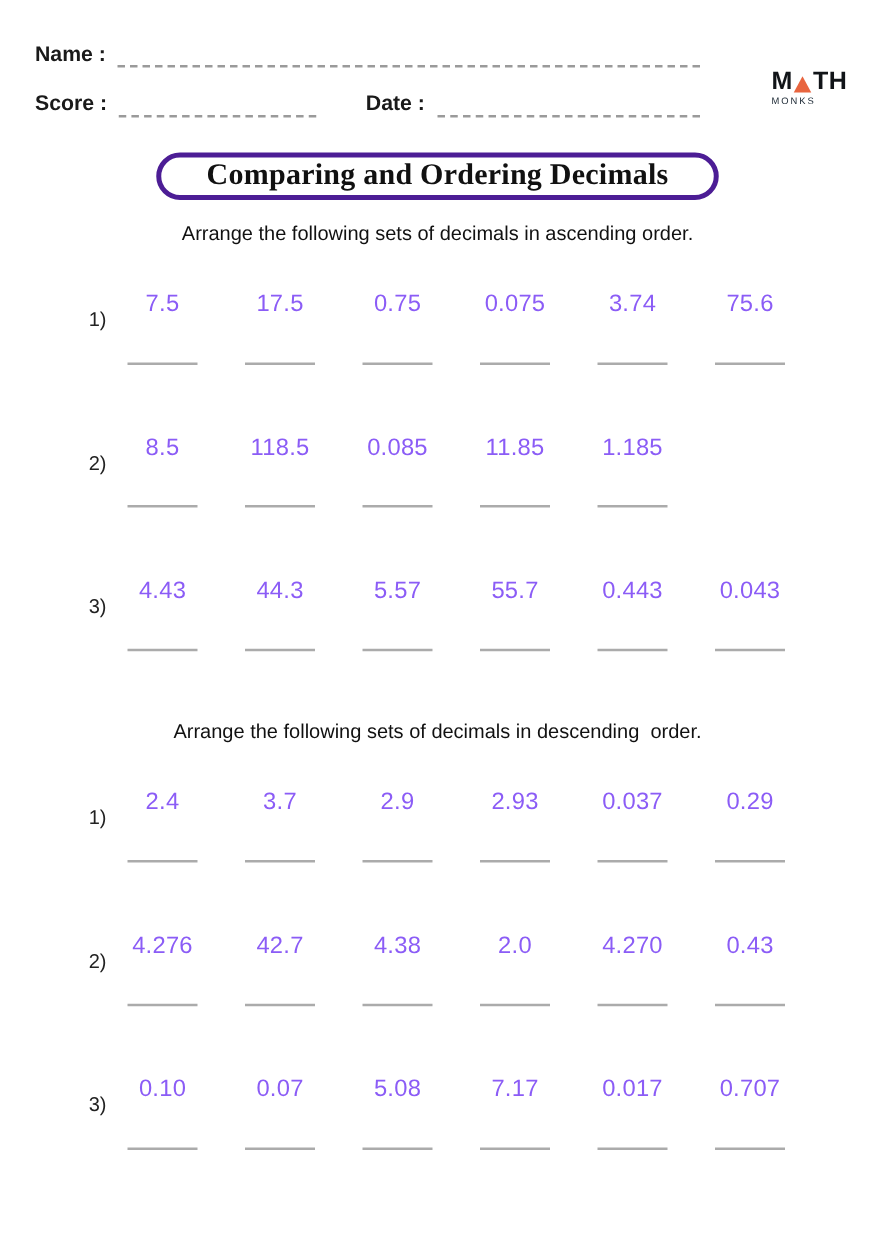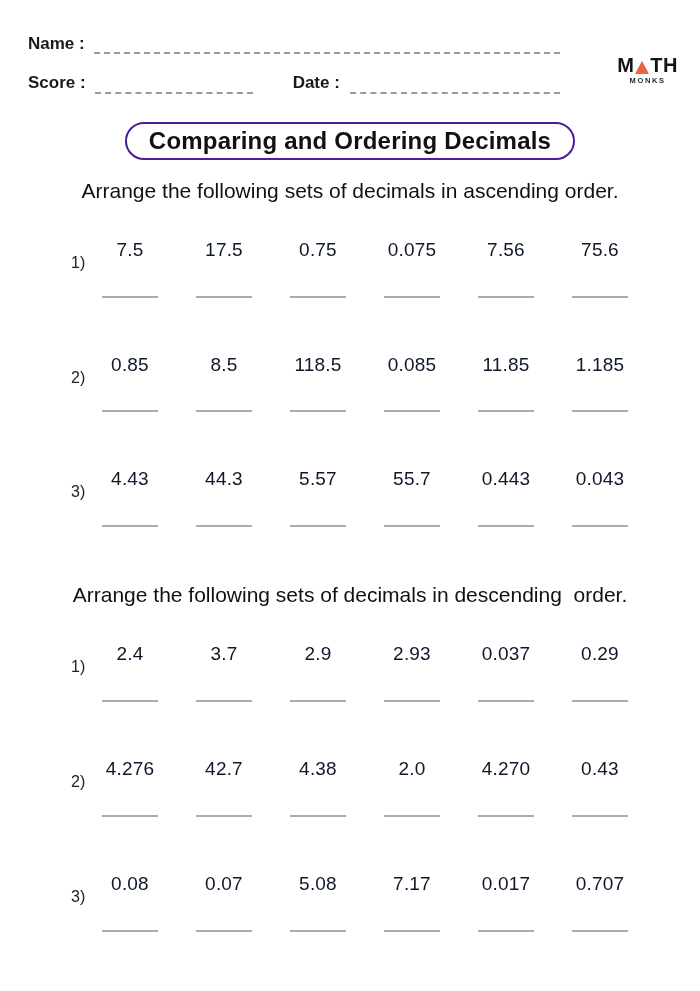--- a/index.html
+++ b/index.html
@@ -29,50 +29,51 @@
 
   
   .logo { position: absolute; top: 55px; right: 22px; text-align: right; line-height: 1; }
   .logo-main { display: flex; align-items: flex-end; font-size: 20px; font-weight: 700; letter-spacing: 0.5px; color: #111418; }
   .logo-triangle {
     display: inline-block; width: 0; height: 0;
     border-left: 7px solid transparent; border-right: 7px solid transparent;
     border-bottom: 13px solid #e8653f;
     margin: 0 1px 1px 1px;
   }
-  .logo-sub { font-size: 7.5px; font-weight: 700; letter-spacing: 1.6px; color: #1b2733; margin-top: 2px; text-align: center; }
+  .logo-sub { font-size: 7.5px; font-weight: 400; letter-spacing: 1.6px; color: #1b2733; margin-top: 2px; text-align: left; }
 
   
   .title-pill {
     margin: 28px auto 0 auto;
     width: 450px; height: 38px;
-    border: 2px solid #4c1d95; border-radius: 19px;
+    border: 4px solid #4c1d95; border-radius: 19px;
     display: flex; align-items: center; justify-content: center;
     background: #ffffff;
+    font-family: Liberation Serif, serif;
   }
   .title-pill span { font-size: 24px; font-weight: 600; color: #111; letter-spacing: 0.2px; }
 
   
   .instruction {
     margin-top: 19px;
     text-align: center;
-    font-size: 21px; color: #111;
+    font-size: 16px; color: #111;
     white-space: pre-wrap;
   }
   .section:nth-child(2) .instruction { margin-top: 56px; margin-bottom: 29px; }
 
   .q-row { position: relative; margin-top: 56px; padding-left: 83px; padding-right: 53px; }
   .instruction + .q-row { margin-top: 36px; }
   .q-label {
     position: absolute; left: 71px; top: 15px;
     font-size: 16px; color: #222;
   }
   .q-cells { display: grid; grid-template-columns: repeat(6, 1fr); }
   .q-cell { text-align: center; }
-  .q-value { font-size: 19px; color: #0f172a; line-height: 1.15; letter-spacing: 0.2px; }
+  .q-value { font-size: 19px; color: #8b5cf6; line-height: 1.15; letter-spacing: 0.2px; }
   .q-line { width: 56px; height: 2px; background: #ababab; margin: 35px auto 0 auto; }
 </style>
 </head>
 <body>
 
 <div class="page">
 
   <div class="header">
     <div class="field-row">
       <span class="field-label">Name :</span>
@@ -114,36 +115,32 @@
             </div>
             <div class="q-cell">
               <div class="q-value">0.75</div>
               <div class="q-line"></div>
             </div>
             <div class="q-cell">
               <div class="q-value">0.075</div>
               <div class="q-line"></div>
             </div>
             <div class="q-cell">
-              <div class="q-value">7.56</div>
+              <div class="q-value">3.74</div>
               <div class="q-line"></div>
             </div>
             <div class="q-cell">
               <div class="q-value">75.6</div>
               <div class="q-line"></div>
             </div>
           </div>
         </div>
         <div class="q-row">
           <span class="q-label">2)</span>
           <div class="q-cells">
-            <div class="q-cell">
-              <div class="q-value">0.85</div>
-              <div class="q-line"></div>
-            </div>
             <div class="q-cell">
               <div class="q-value">8.5</div>
               <div class="q-line"></div>
             </div>
             <div class="q-cell">
               <div class="q-value">118.5</div>
               <div class="q-line"></div>
             </div>
             <div class="q-cell">
               <div class="q-value">0.085</div>
@@ -246,21 +243,21 @@
             <div class="q-cell">
               <div class="q-value">0.43</div>
               <div class="q-line"></div>
             </div>
           </div>
         </div>
         <div class="q-row">
           <span class="q-label">3)</span>
           <div class="q-cells">
             <div class="q-cell">
-              <div class="q-value">0.08</div>
+              <div class="q-value">0.10</div>
               <div class="q-line"></div>
             </div>
             <div class="q-cell">
               <div class="q-value">0.07</div>
               <div class="q-line"></div>
             </div>
             <div class="q-cell">
               <div class="q-value">5.08</div>
               <div class="q-line"></div>
             </div>

